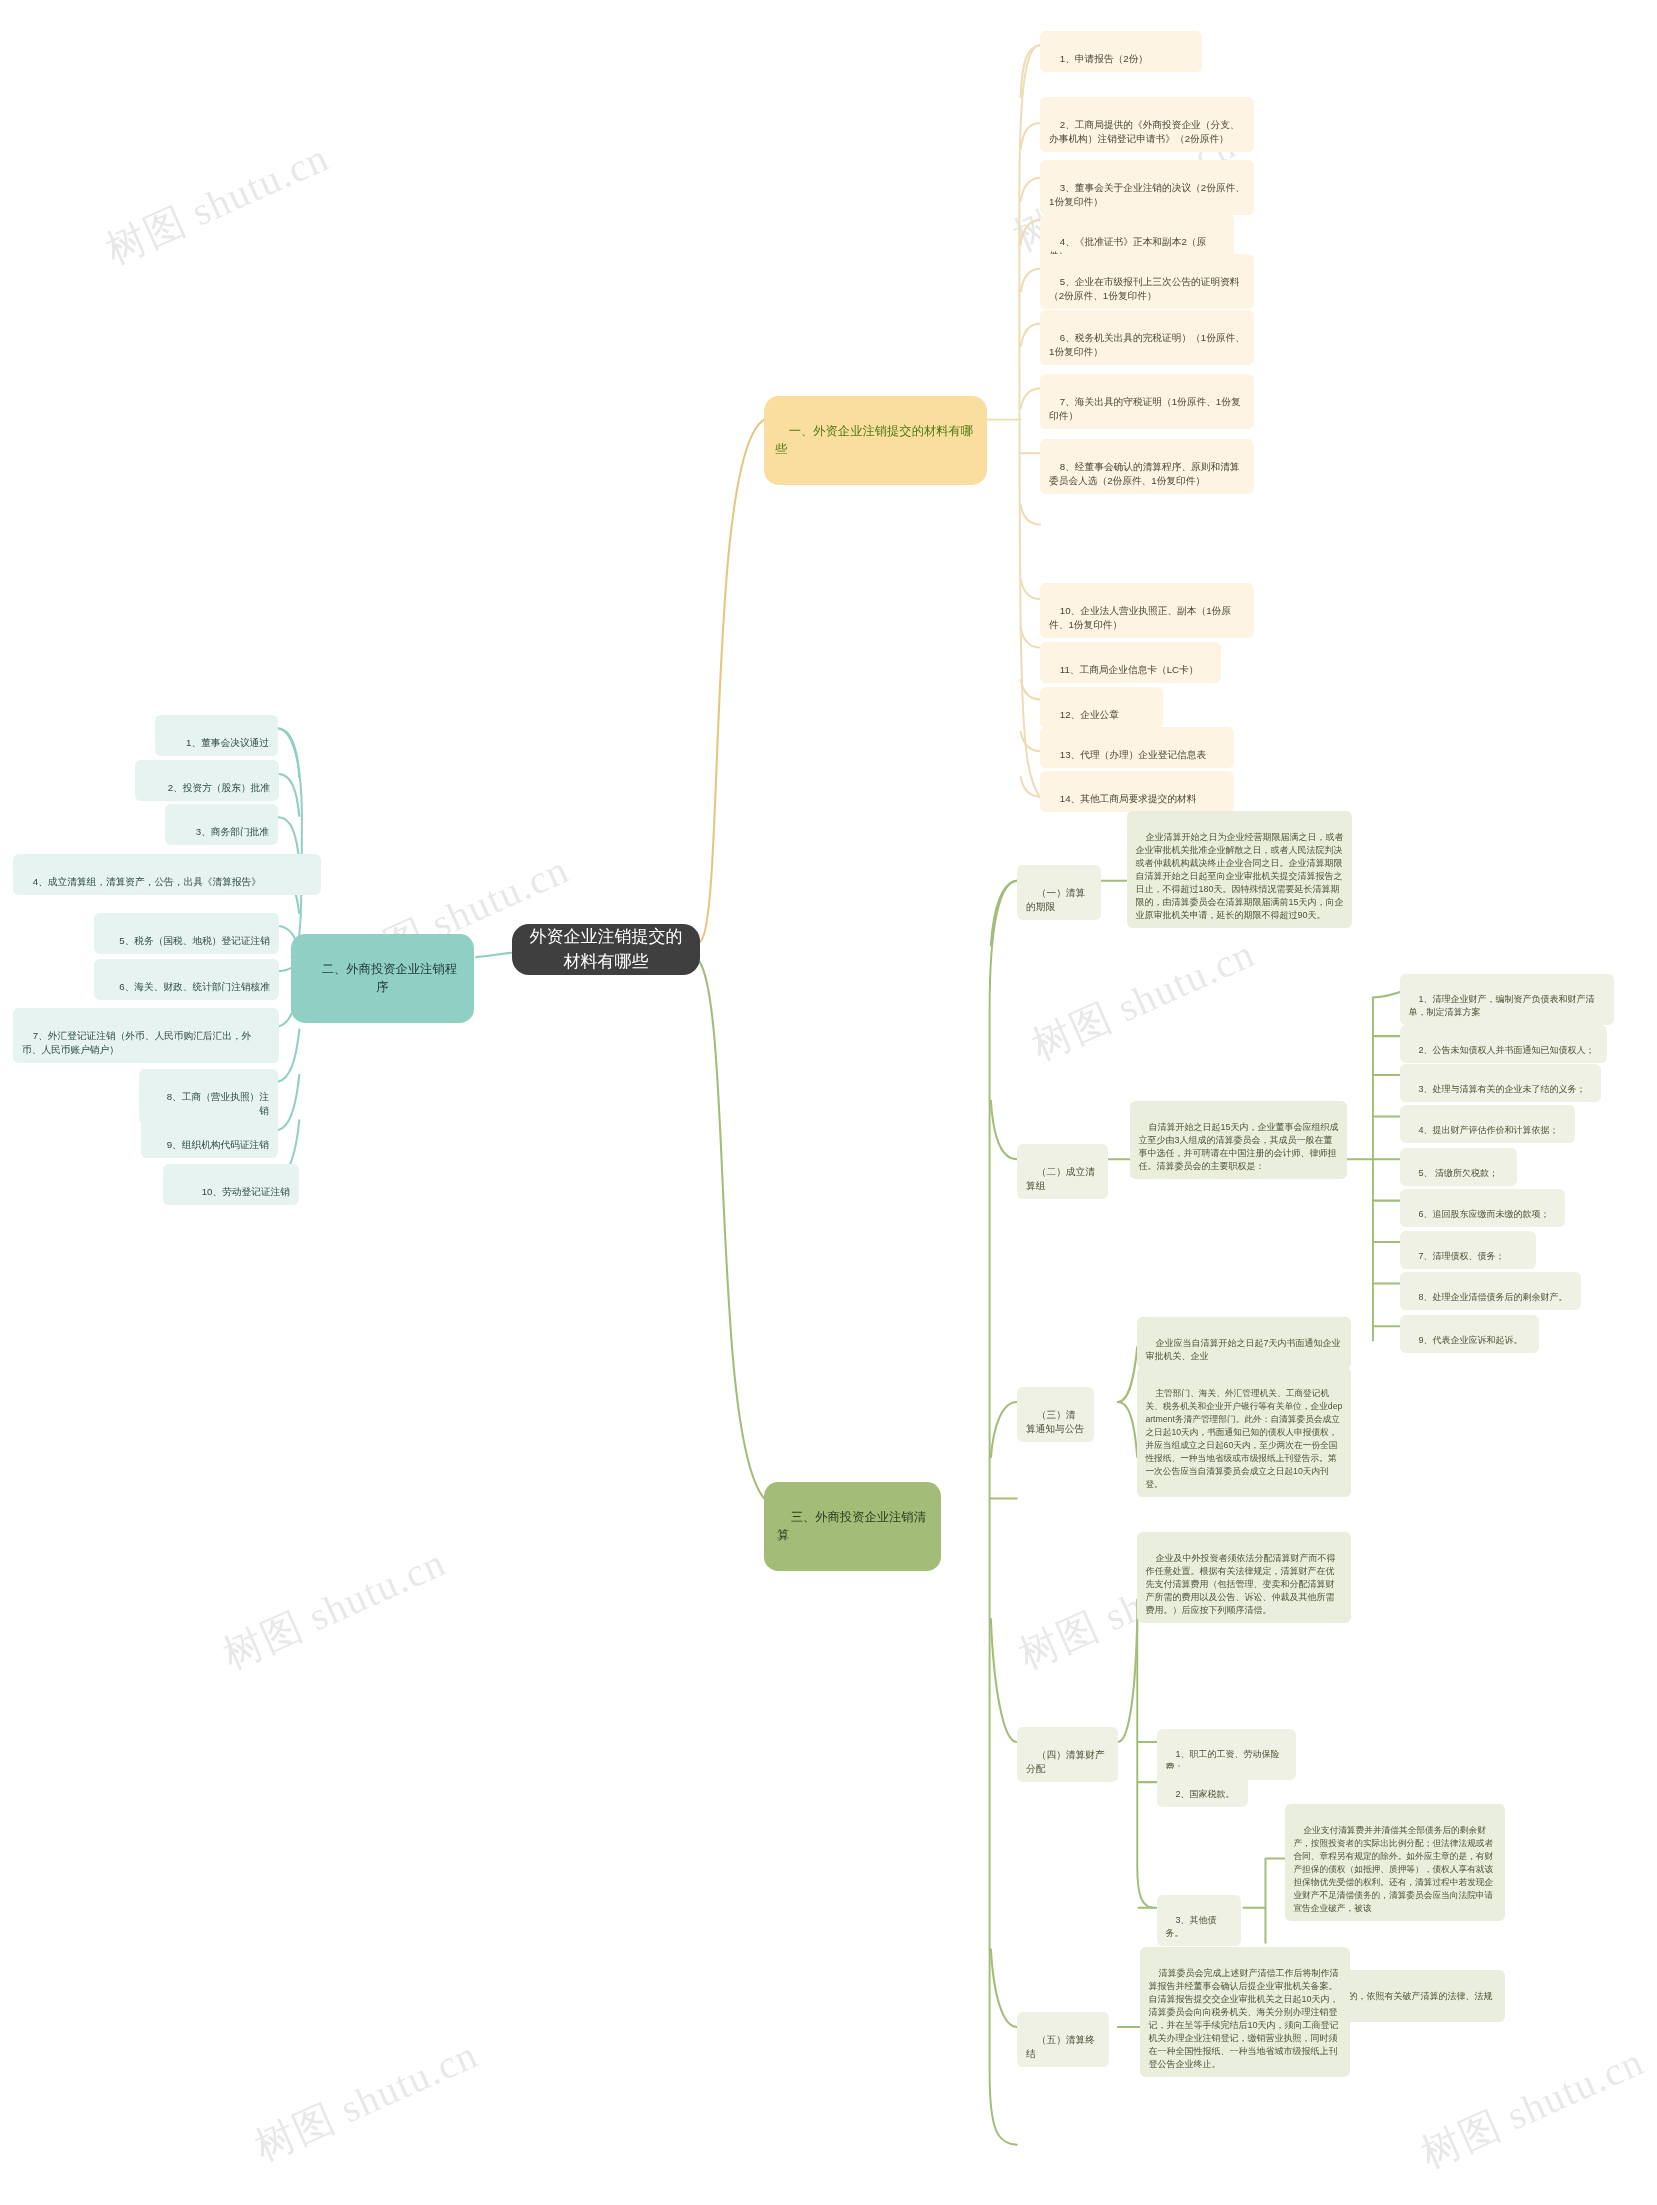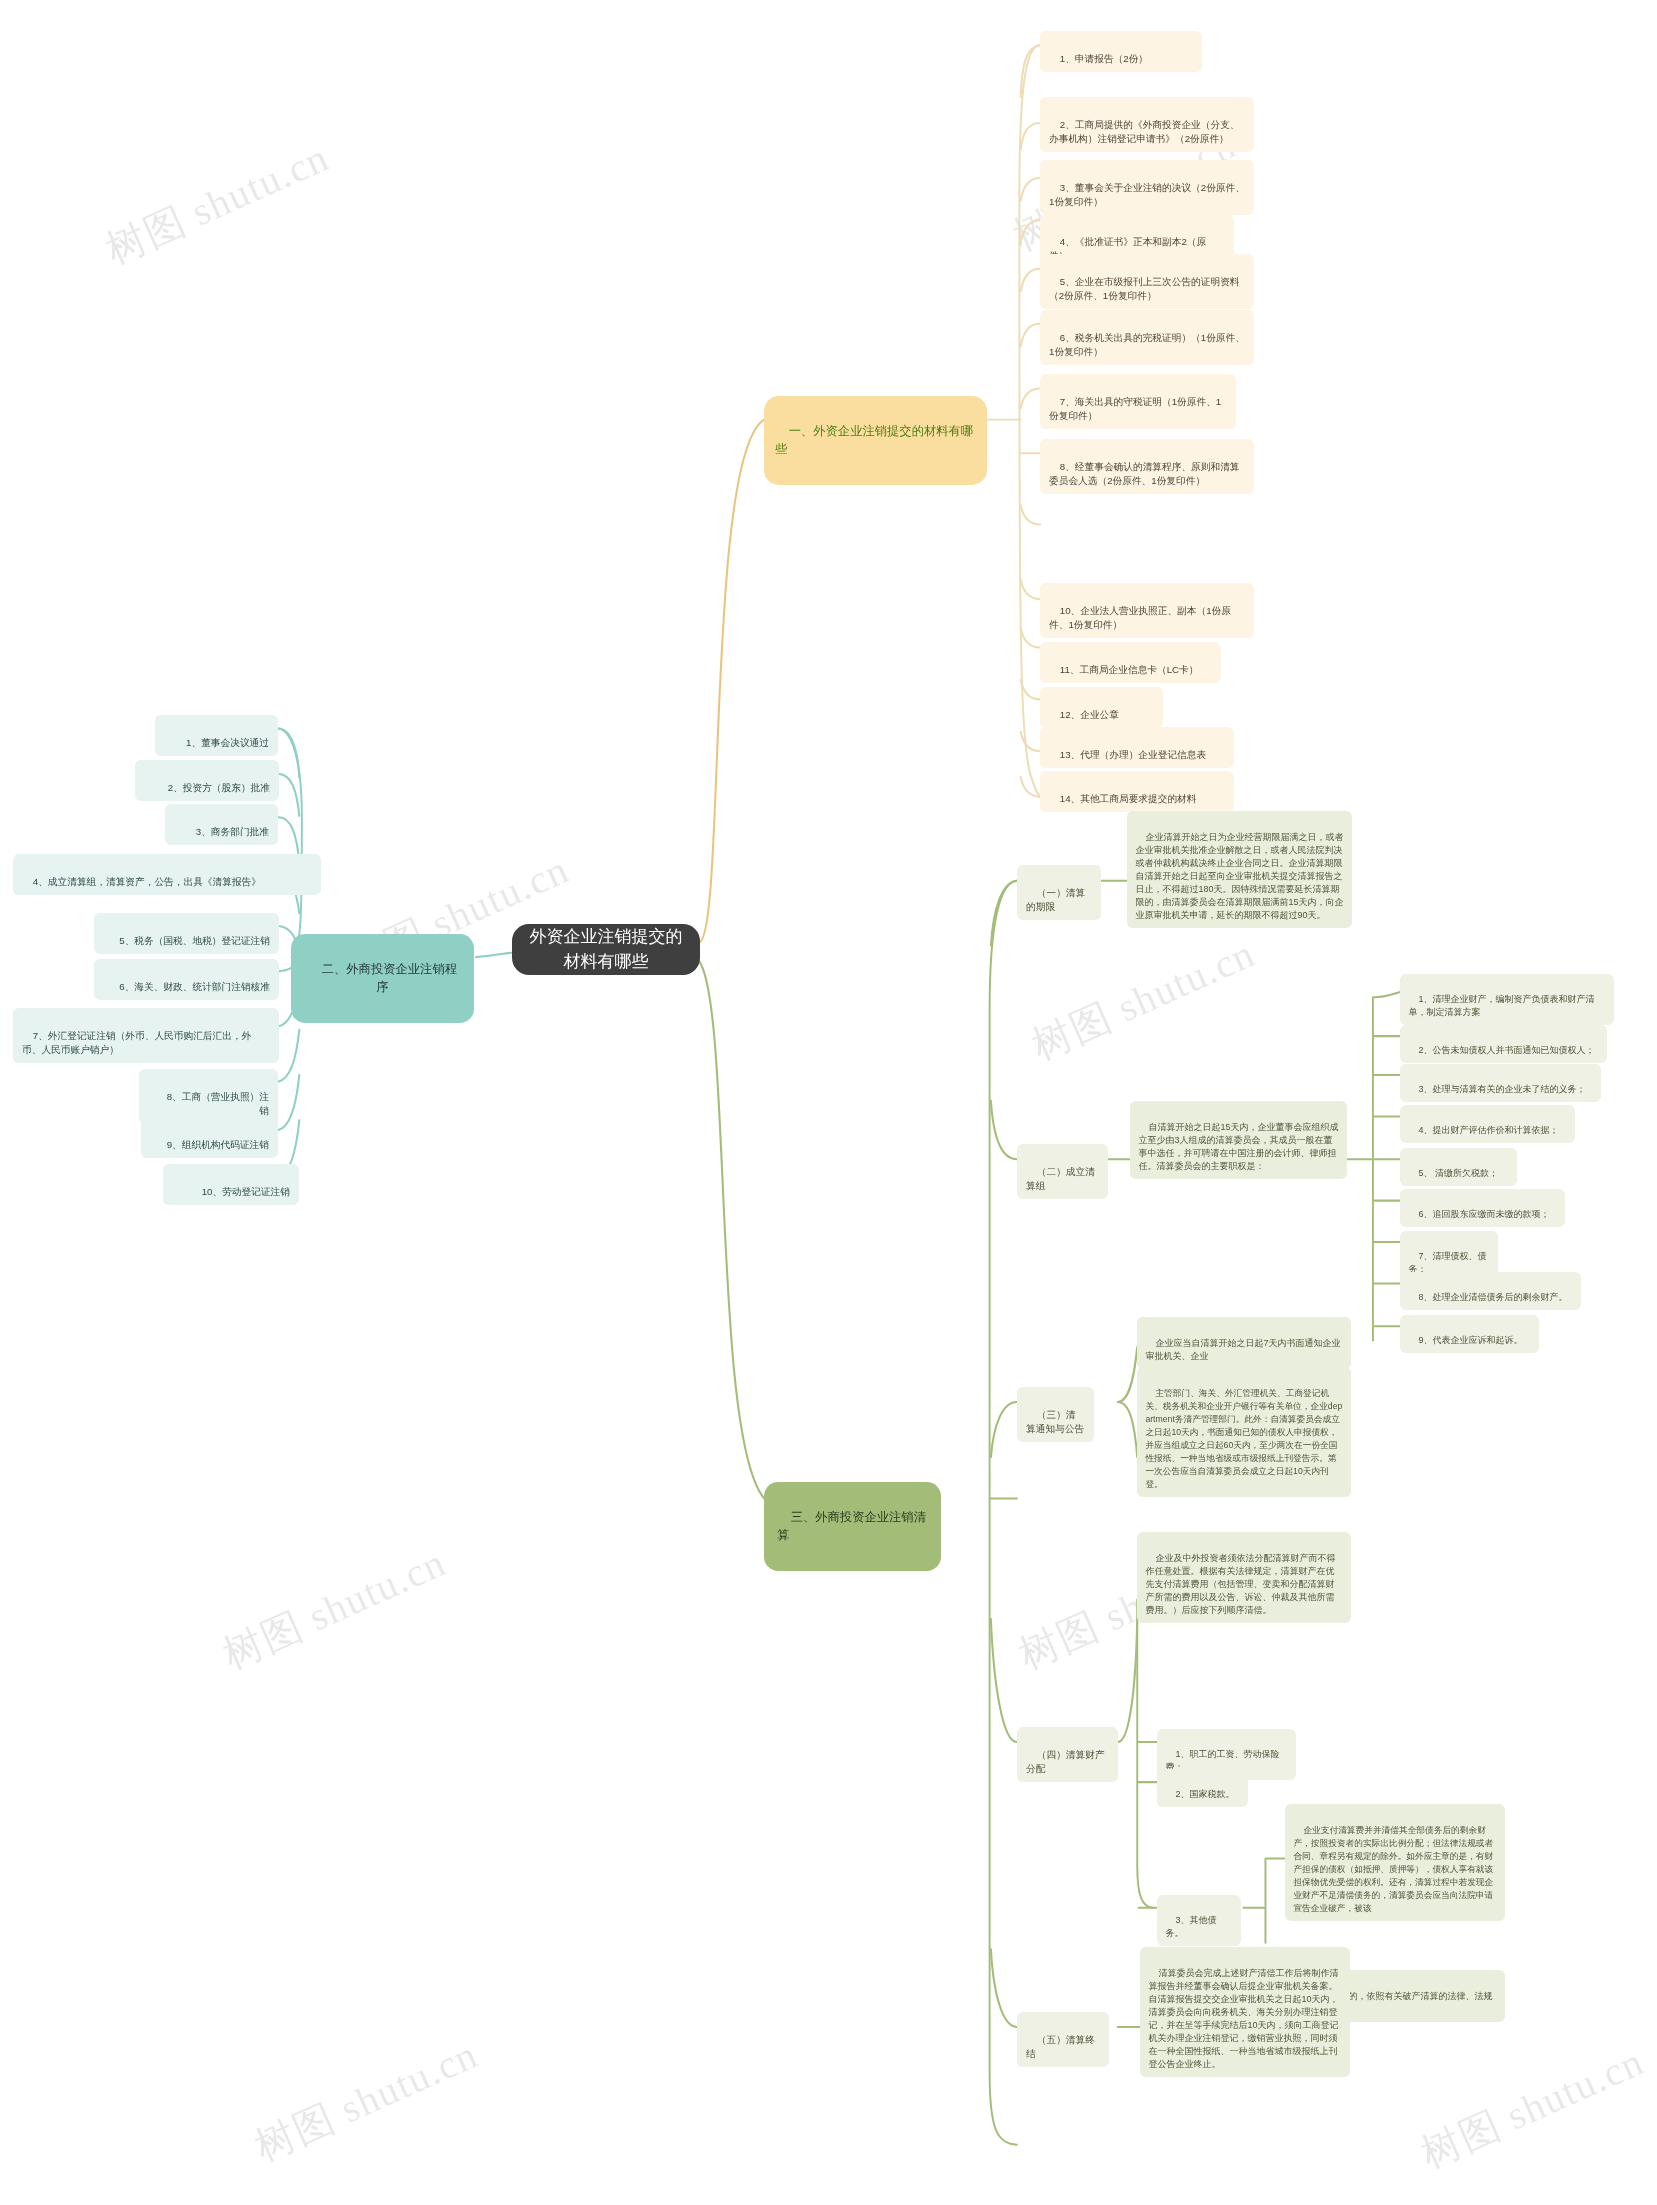--- a/index.html
+++ b/index.html
@@ -189,21 +189,21 @@
   <div class="node b1-leaf" style="left:1040px;top:97px;width:214px;">
     <span>2、工商局提供的《外商投资企业（分支、办事机构）注销登记申请书》（2份原件）</span></div>
   <div class="node b1-leaf" style="left:1040px;top:160px;width:214px;">
     <span>3、董事会关于企业注销的决议（2份原件、1份复印件）</span></div>
   <div class="node b1-leaf" style="left:1040px;top:214px;width:194px;">
     <span>4、《批准证书》正本和副本2（原件）</span></div>
   <div class="node b1-leaf" style="left:1040px;top:254px;width:214px;">
     <span>5、企业在市级报刊上三次公告的证明资料（2份原件、1份复印件）</span></div>
   <div class="node b1-leaf" style="left:1040px;top:310px;width:214px;">
     <span>6、税务机关出具的完税证明）（1份原件、1份复印件）</span></div>
-  <div class="node b1-leaf" style="left:1040px;top:374px;width:196px;">
+  <div class="node b1-leaf" style="left:1040px;top:374px;width:214px;">
     <span>7、海关出具的守税证明（1份原件、1份复印件）</span></div>
   <div class="node b1-leaf" style="left:1040px;top:439px;width:214px;">
     <span>8、经董事会确认的清算程序、原则和清算委员会人选（2份原件、1份复印件）</span></div>
   <div class="node b1-leaf" style="left:1040px;top:583px;width:214px;">
     <span>10、企业法人营业执照正、副本（1份原件、1份复印件）</span></div>
   <div class="node b1-leaf" style="left:1040px;top:642px;width:181px;">
     <span>11、工商局企业信息卡（LC卡）</span></div>
   <div class="node b1-leaf" style="left:1040px;top:687px;width:123px;">
     <span>12、企业公章</span></div>
   <div class="node b1-leaf" style="left:1040px;top:727px;width:194px;">
@@ -255,21 +255,21 @@
   <div class="node b3-leaf2" style="left:1400px;top:1025px;width:207px;">
     <span>2、公告未知债权人并书面通知已知债权人；</span></div>
   <div class="node b3-leaf2" style="left:1400px;top:1064px;width:201px;">
     <span>3、处理与清算有关的企业未了结的义务；</span></div>
   <div class="node b3-leaf2" style="left:1400px;top:1105px;width:175px;">
     <span>4、提出财产评估作价和计算依据；</span></div>
   <div class="node b3-leaf2" style="left:1400px;top:1148px;width:117px;">
     <span>5、 清缴所欠税款；</span></div>
   <div class="node b3-leaf2" style="left:1400px;top:1189px;width:165px;">
     <span>6、追回股东应缴而未缴的款项；</span></div>
-  <div class="node b3-leaf2" style="left:1400px;top:1231px;width:98px;">
+  <div class="node b3-leaf2" style="left:1400px;top:1231px;width:136px;">
     <span>7、清理债权、债务；</span></div>
   <div class="node b3-leaf2" style="left:1400px;top:1272px;width:181px;">
     <span>8、处理企业清偿债务后的剩余财产。</span></div>
   <div class="node b3-leaf2" style="left:1400px;top:1315px;width:139px;">
     <span>9、代表企业应诉和起诉。</span></div>
 
   <div class="node b3-sub" style="left:1017px;top:1387px;width:77px;">
     <span>（三）清算通知与公告</span></div>
   <div class="node b3-leaf" style="left:1137px;top:1317px;width:214px;">
     <span>企业应当自清算开始之日起7天内书面通知企业审批机关、企业</span></div>

